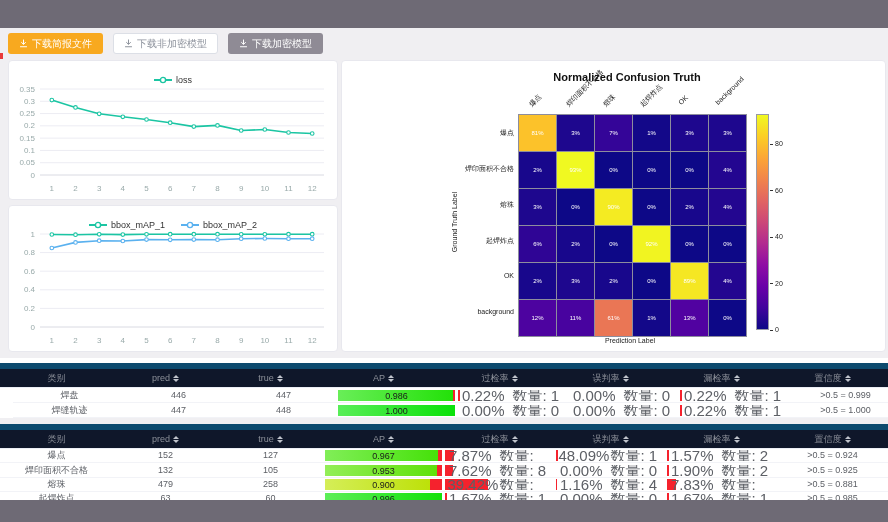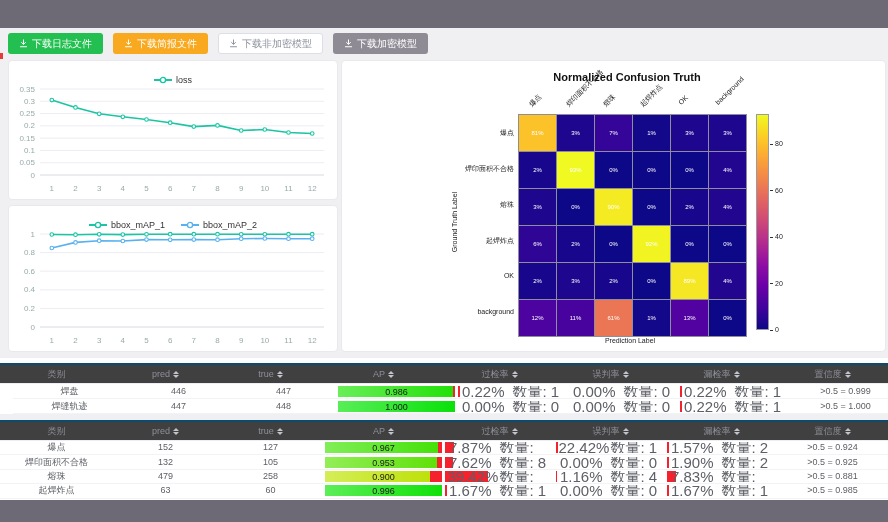--- a/index.html
+++ b/index.html
@@ -28,21 +28,21 @@
   .cm-rowlabel{position:absolute;left:66px;width:106px;text-align:right;font-size:7px;color:#222;white-space:nowrap;}
   .cm-collabel{position:absolute;font-size:7px;color:#222;white-space:nowrap;transform:rotate(-45deg);transform-origin:left bottom;}
   .cm-ylabel{position:absolute;left:112px;top:161px;transform:translate(-50%,-50%) rotate(-90deg);font-size:7px;color:#222;white-space:nowrap;}
   .cm-xlabel{position:absolute;left:176px;top:276px;width:224px;text-align:center;font-size:7px;color:#222;}
   .cm-colorbar{position:absolute;left:414px;top:53px;width:13px;height:216px;border:1px solid #9a9aa6;box-sizing:border-box;}
   .cm-cbtick{position:absolute;font-size:7px;color:#222;}
   .cm-cbmark{position:absolute;width:3px;height:1px;background:#333;}
   
   .tables{position:absolute;top:358px;left:0;width:888px;height:142px;background:#fff;padding-top:5px;box-sizing:border-box;}
   .tgrid{display:grid;grid-template-columns:113px 105px 105px 121px 111px 111px 111px 111px;align-items:center;}
-  .t-header{height:18px;background:#404040;border-top:2px solid #0c4a6e;border-bottom:1px solid #ebeef5;}
+  .t-header{height:18px;background:#0f172a;border-top:6px solid #0c4a6e;border-bottom:1px solid #ebeef5;}
   .t-row{border-bottom:1px solid #f2f3f7;}
   .t1 .t-row{height:14px;margin-left:13px;}
   .t2 .t-row{height:13.4px;}
   .hcell{display:flex;align-items:center;justify-content:center;gap:3px;font-size:9px;color:#8c9099;}
   .cell{font-size:9px;color:#5d6066;text-align:center;line-height:1;}
   .sort{display:inline-flex;flex-direction:column;gap:1px;}
   .sort i{display:block;width:0;height:0;border-left:3px solid transparent;border-right:3px solid transparent;}
   .sort .up{border-bottom:3.5px solid #c0c4cc;}
   .sort .dn{border-top:3.5px solid #c0c4cc;}
   .tgap{height:6px;background:#f0eff2;}
@@ -57,26 +57,20 @@
   .pct-text .c{width:52px;text-align:left;margin-left:8px;}
   .pct-text.inv{color:#fff;}
 </style>
 </head>
 <body>
 
 <div class="app">
   <div class="topbar"></div>
   <div class="red-dot"></div>
   <div class="toolbar" id="toolbar">
-      <button class="btn green">
-        <svg width="9" height="9" viewBox="0 0 10 10">
-          <path d="M5 1v4.4M2.8 3.8L5 6l2.2-2.2M1.6 8.6h6.8" fill="none" stroke="#ffffff" stroke-width="1.1" stroke-linecap="round" stroke-linejoin="round"></path>
-        </svg>
-        <span>下载日志文件</span>
-      </button>
       <button class="btn orange">
         <svg width="9" height="9" viewBox="0 0 10 10">
           <path d="M5 1v4.4M2.8 3.8L5 6l2.2-2.2M1.6 8.6h6.8" fill="none" stroke="#ffffff" stroke-width="1.1" stroke-linecap="round" stroke-linejoin="round"></path>
         </svg>
         <span>下载简报文件</span>
       </button>
       <button class="btn white">
         <svg width="9" height="9" viewBox="0 0 10 10">
           <path d="M5 1v4.4M2.8 3.8L5 6l2.2-2.2M1.6 8.6h6.8" fill="none" stroke="#8d929c" stroke-width="1.1" stroke-linecap="round" stroke-linejoin="round"></path>
         </svg>
@@ -493,21 +487,21 @@
               <div class="pct-text">
                 <span class="p">7.87%</span>
                 <span class="c">数量: 10</span>
               </div>
             </div>
           </div>
           <div>
             <div class="pct-wrap">
               <div class="pct-bar" style="width: 2px;"></div>
               <div class="pct-text">
-                <span class="p">22.42%</span>
+                <span class="p">48.09%</span>
                 <span class="c">数量: 1</span>
               </div>
             </div>
           </div>
           <div>
             <div class="pct-wrap">
               <div class="pct-bar" style="width: 1.57%;"></div>
               <div class="pct-text">
                 <span class="p">1.57%</span>
                 <span class="c">数量: 2</span>

